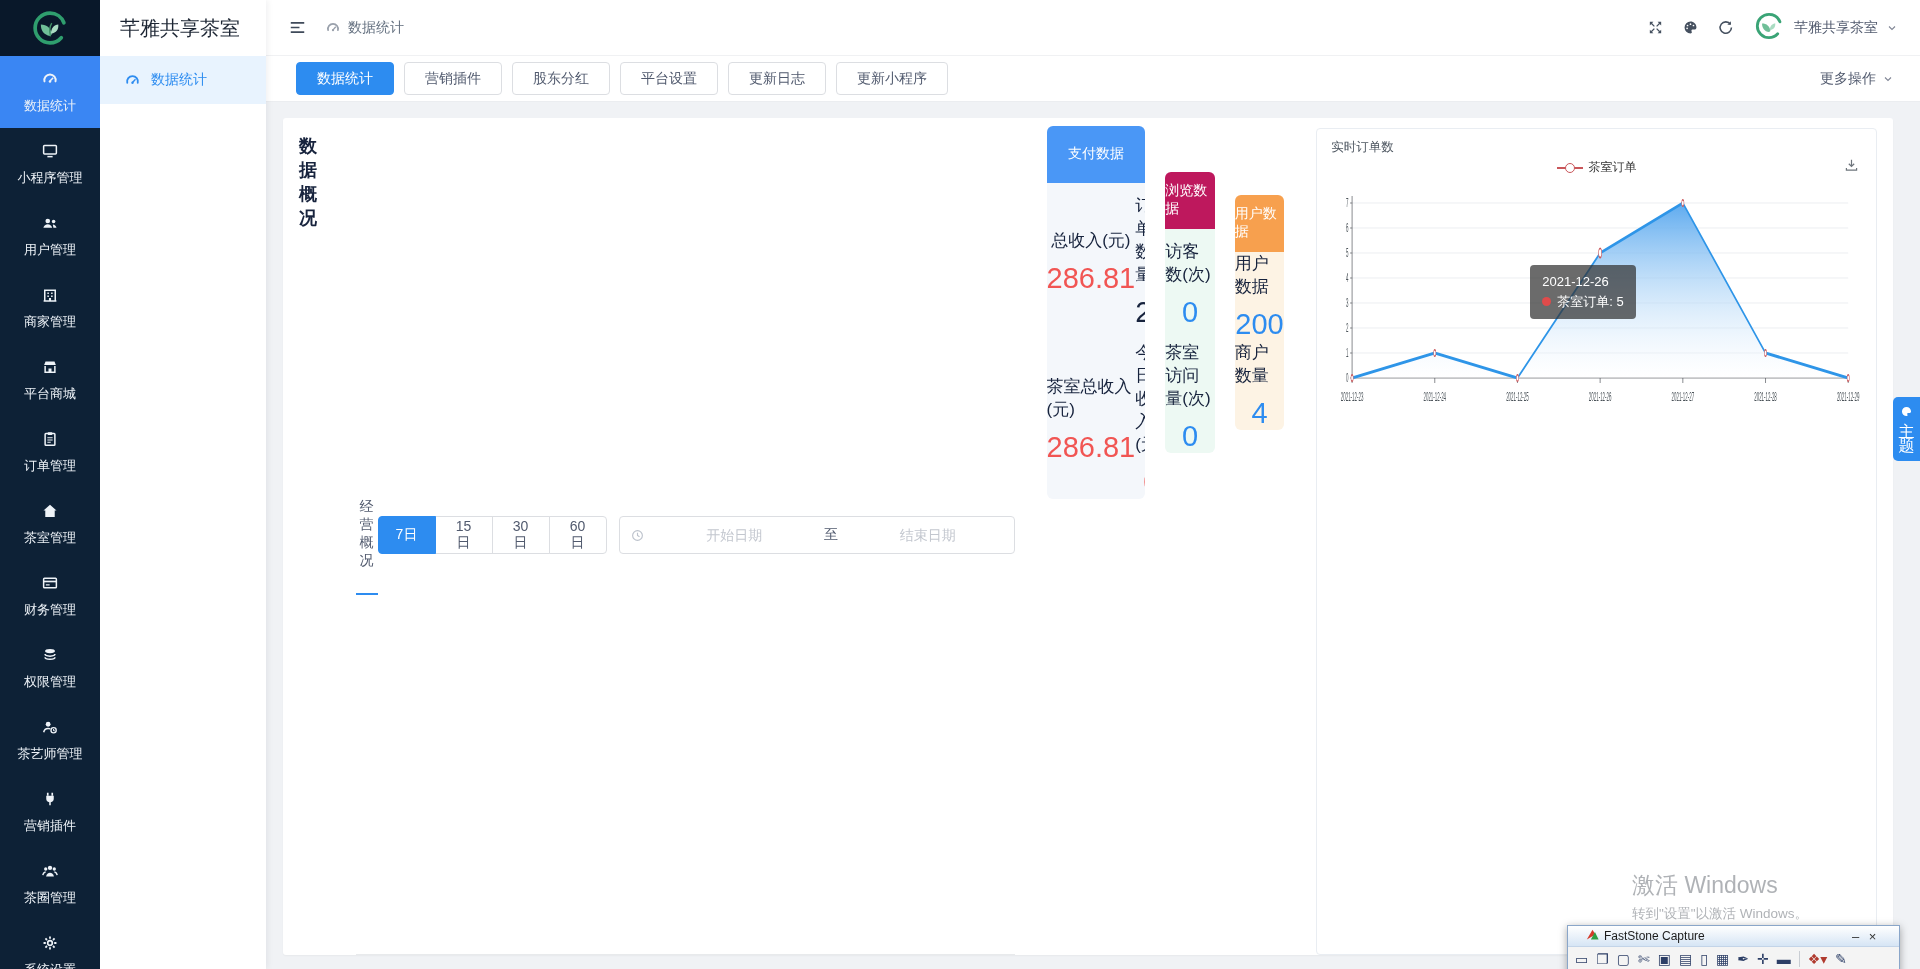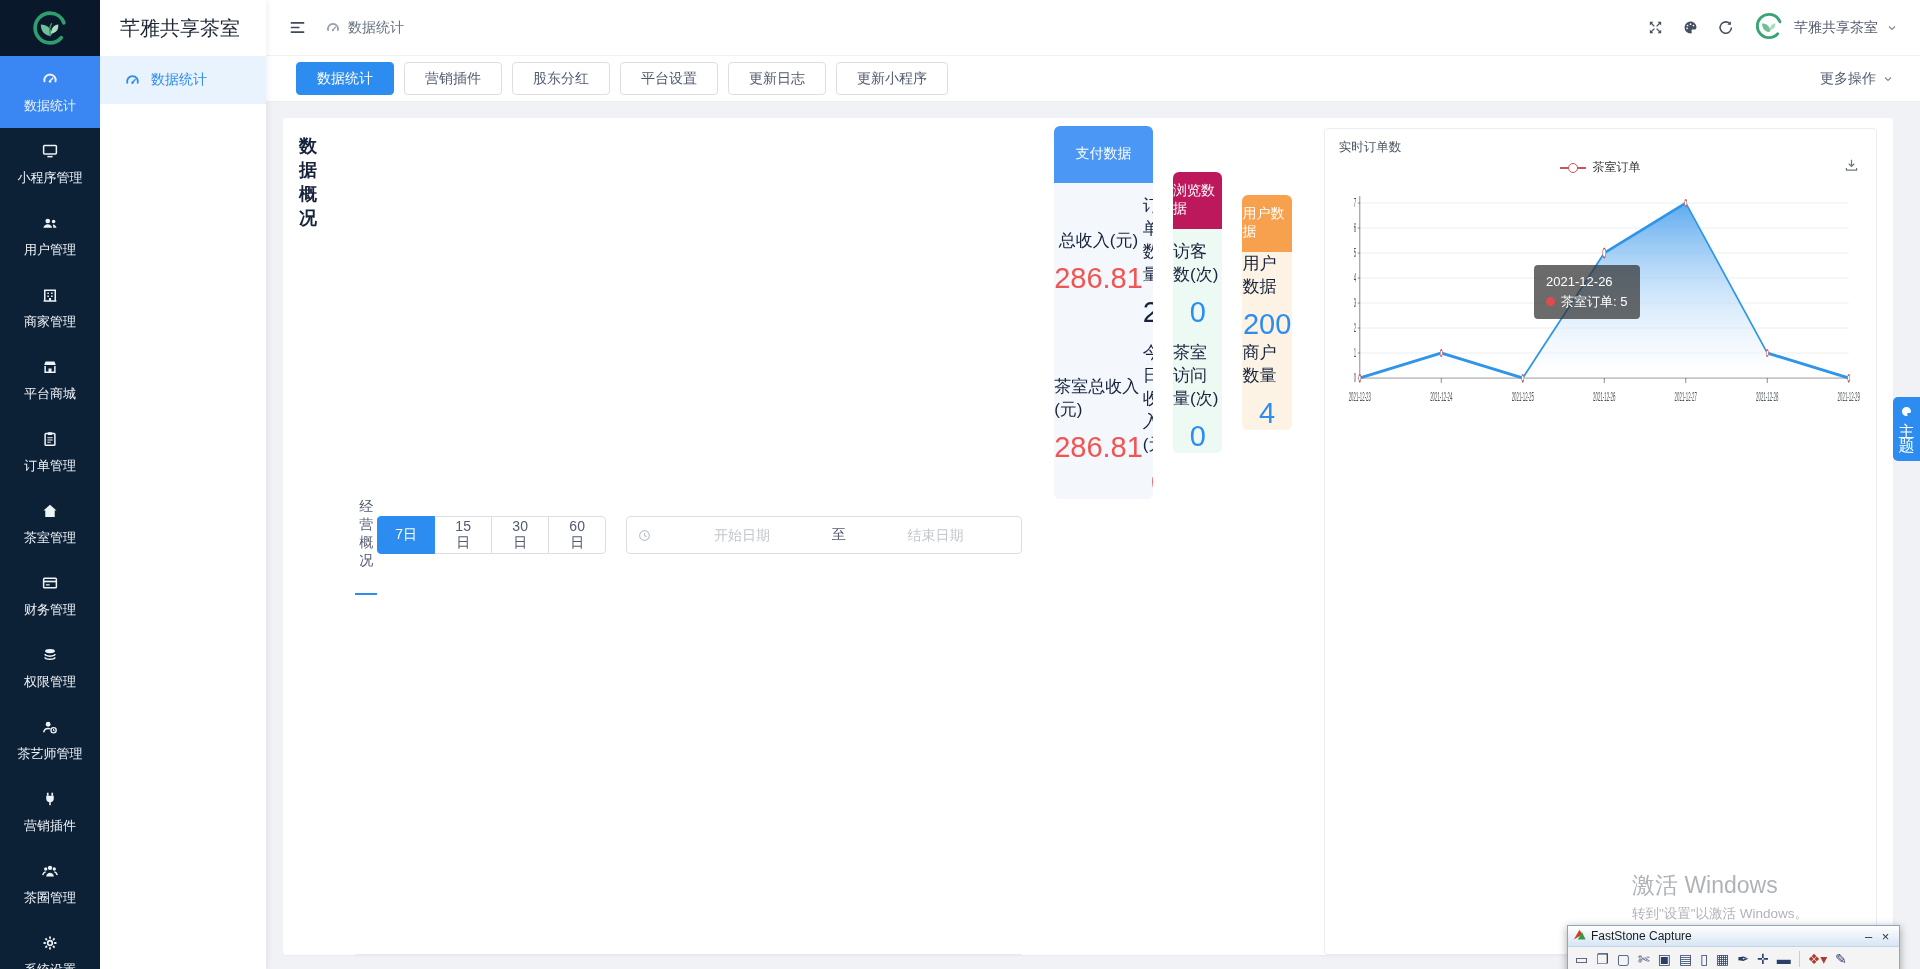--- a/index.html
+++ b/index.html
@@ -54,21 +54,21 @@
   .section-title{margin:16px 16px 0; font-size:18px; font-weight:bold; color:#17233d;}
   .ctrl-row{display:flex; align-items:center; justify-content:space-between; margin:6px 16px 0; border-bottom:1px solid #e8eaec; padding-bottom:8px;}
   .sub-tab{position:relative; font-size:14px; color:#515a6e; padding:14px 4px 16px; cursor:pointer;}
   .sub-tab::after{content:""; position:absolute; left:0; right:0; bottom:-9px; height:2px; background:#2d8cf0;}
   .ctrl-right{display:flex; align-items:center;}
   .btn-group{display:flex;}
   .range-btn{height:38px; min-width:58px; padding:0 16px; background:#fff; border:1px solid #dcdee2; font-size:14px; color:#515a6e; cursor:pointer; font-family:inherit; margin-left:-1px;}
   .range-btn:first-child{border-radius:4px 0 0 4px; margin-left:0;}
   .range-btn:last-child{border-radius:0 4px 4px 0;}
   .range-btn.active{background:#2d8cf0; border-color:#2d8cf0; color:#fff; position:relative;}
-  .date-box{width:396px; height:38px; border:1px solid #dcdee2; border-radius:4px; margin-left:20px; display:flex; align-items:center; background:#fff;}
+  .date-box{width:396px; height:38px; border:1px solid #dcdee2; border-radius:4px; margin-left:12px; display:flex; align-items:center; background:#fff;}
   .date-box .ic{font-size:15px; color:#bcc2cc; margin:0 4px 0 10px;}
   .date-input{flex:1; border:none; outline:none; text-align:center; font-size:14px; color:#515a6e; font-family:inherit; background:transparent; min-width:0;}
   .date-input::placeholder{color:#c3c7cf;}
   .date-sep{font-size:14px; color:#515a6e; padding:0 4px;}
 
   
   .cards-row{display:flex; gap:20px; margin:14px 16px 0; height:360px;align-items:center;}
   .stat-card{border-radius:6px; overflow:hidden; display:flex; flex-direction:column;}
   .stat-card.w2{flex:2;}
   .stat-card.w1{flex:1;}
@@ -106,21 +106,21 @@
   .wm1{font-size:23px;}
   .wm2{font-size:13.5px; margin-top:4px;}
 
   
   .theme-tab{position:absolute; right:0; top:397px; width:27px; background:#2d8cf0; border-radius:5px 0 0 5px; color:#fff; text-align:center; padding:7px 0 8px; z-index:40; cursor:pointer;}
   .theme-tab .ic{font-size:13px; color:#fff;}
   .theme-label{font-size:16px; line-height:14px; margin-top:3px;}
 
   
   .fs-window{position:absolute; left:1567px; top:925px; width:333px; height:72px; border:1px solid #8aa6c9; background:#f4f4f4; box-shadow:0 2px 8px rgba(0,0,0,.35); z-index:50;}
-  .fs-titlebar{height:21px; background:linear-gradient(#ffffff,#d6e5f5); display:flex; align-items:center; padding:0 5px; border-bottom:1px solid #c3d4e8;}
+  .fs-titlebar{height:21px; background:linear-gradient(#ffffff,#d6e5f5); display:flex; align-items:center; padding:0 18px; border-bottom:1px solid #c3d4e8;}
   .fs-logo svg{width:13px; height:13px;}
   .fs-title{flex:1; margin-left:5px; font-size:12px; color:#1c1c1c;}
   .fs-btn{width:17px; text-align:center; font-size:13px; color:#333; cursor:pointer; line-height:19px;}
   .fs-toolbar{display:flex; align-items:center; gap:8px; padding:4px 7px;}
   .fs-icon{font-size:14px; color:#2c3e66; cursor:pointer; line-height:1;}
   .fs-icon.colored{color:#b03a2e;}
   .fs-sep{width:1px; height:16px; background:#c9cdd3;}
 </style>
 </head>
 <body>

